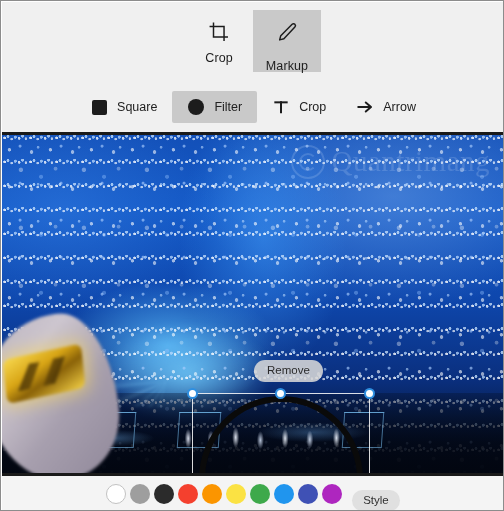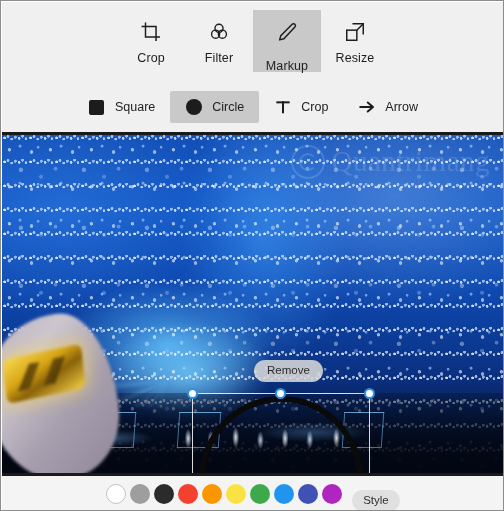--- a/index.html
+++ b/index.html
@@ -441,68 +441,48 @@
       <div class="tool-btn">
         <span class="tool-icon">
           <svg width="22" height="22" viewBox="0 0 24 24" fill="none" stroke="currentColor" stroke-width="1.6" stroke-linecap="square">
             <path d="M6 2.5V17.5H21"></path>
             <path d="M2.5 6H17.5V21"></path>
           </svg>
         </span>
         <span class="tool-label">Crop</span>
       </div>
 
-      <div class="tool-btn">
-        <span class="tool-icon">
-          <svg width="22" height="22" viewBox="0 0 24 24" fill="none" stroke="currentColor" stroke-width="1.5">
-            <circle cx="12" cy="8" r="4.4"></circle>
-            <circle cx="8.3" cy="14.4" r="4.4"></circle>
-            <circle cx="15.7" cy="14.4" r="4.4"></circle>
-          </svg>
-        </span>
-        <span class="tool-label">Filter</span>
-      </div>
 
 
       <div class="tool-btn selected">
         <span class="tool-icon">
           <svg width="22" height="22" viewBox="0 0 24 24" fill="none" stroke="currentColor" stroke-width="1.6" stroke-linejoin="round">
             <path d="M17.6 3.6c.9-.9 2.2-.9 3 0 .8.9.8 2.2 0 3L8.6 19.4 4 20.6l1.2-4.6L17.6 3.6z"></path>
           </svg>
         </span>
         <span class="tool-label">Markup</span>
       </div>
 
-      <div class="tool-btn">
-        <span class="tool-icon">
-          <svg width="22" height="22" viewBox="0 0 24 24" fill="none" stroke="currentColor" stroke-width="1.6" stroke-linecap="square">
-            <rect x="3" y="10" width="11" height="11"></rect>
-            <path d="M10 3H21V14"></path>
-            <path d="M14.5 9.5L21 3"></path>
-          </svg>
-        </span>
-        <span class="tool-label">Resize</span>
-      </div>
 
     </div>
 
     <div class="tool-row-shapes">
 
       <div class="shape-btn">
         <span class="shape-icon">
           <span class="sq-glyph"></span>
         </span>
         <span class="shape-label">Square</span>
       </div>
 
       <div class="shape-btn selected">
         <span class="shape-icon">
           <span class="ci-glyph"></span>
         </span>
-        <span class="shape-label">Circle</span>
+        <span class="shape-label">Filter</span>
       </div>
 
       <div class="shape-btn">
         <span class="shape-icon">
           <svg width="16" height="16" viewBox="0 0 24 24" fill="none" stroke="currentColor" stroke-width="3" stroke-linecap="square">
             <path d="M3.5 5H20.5"></path>
               <path d="M12 5V20"></path>
           </svg>
         </span>
         <span class="shape-label">Crop</span>

